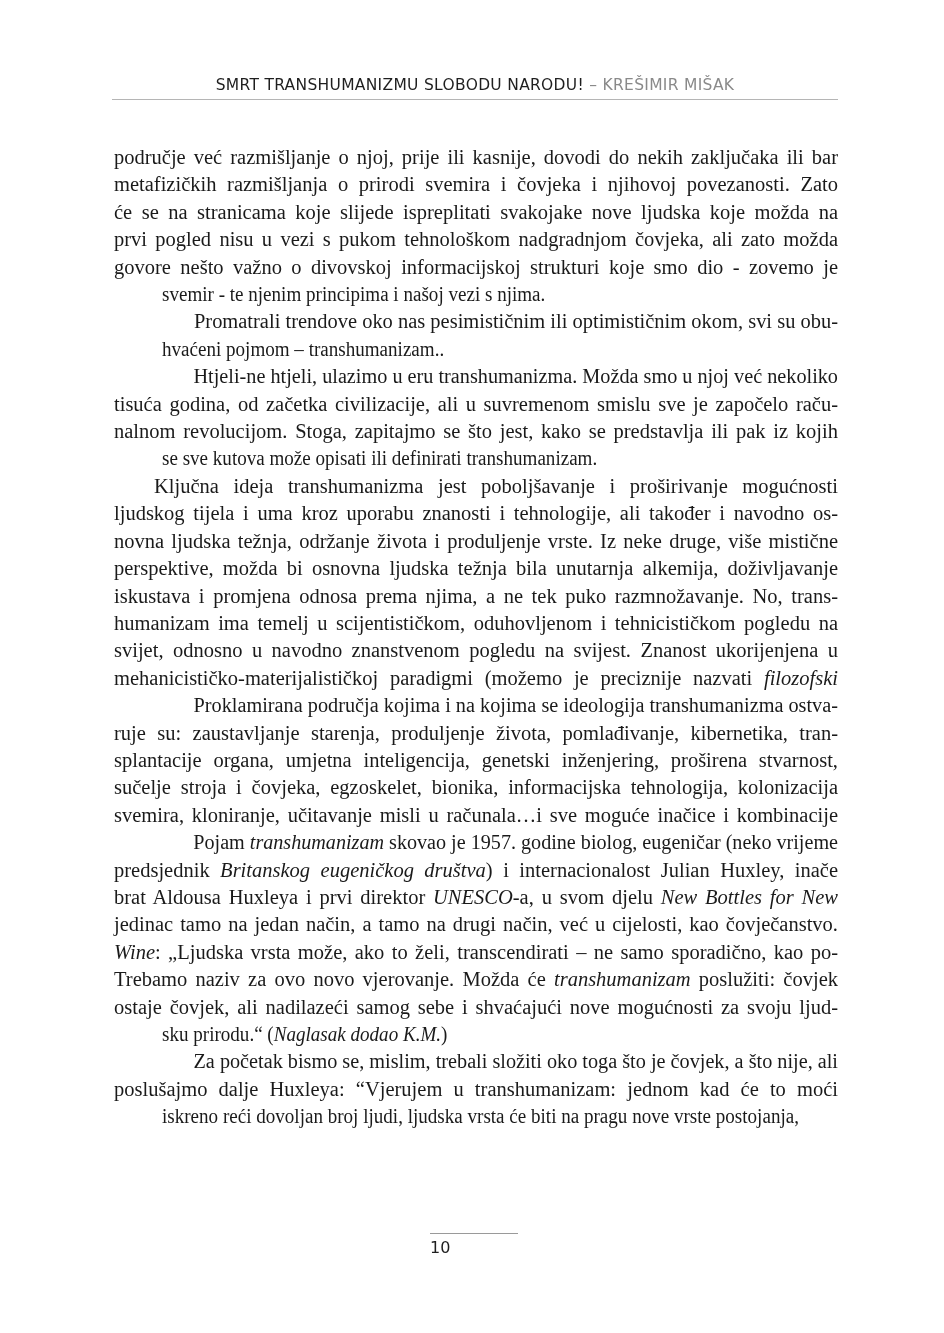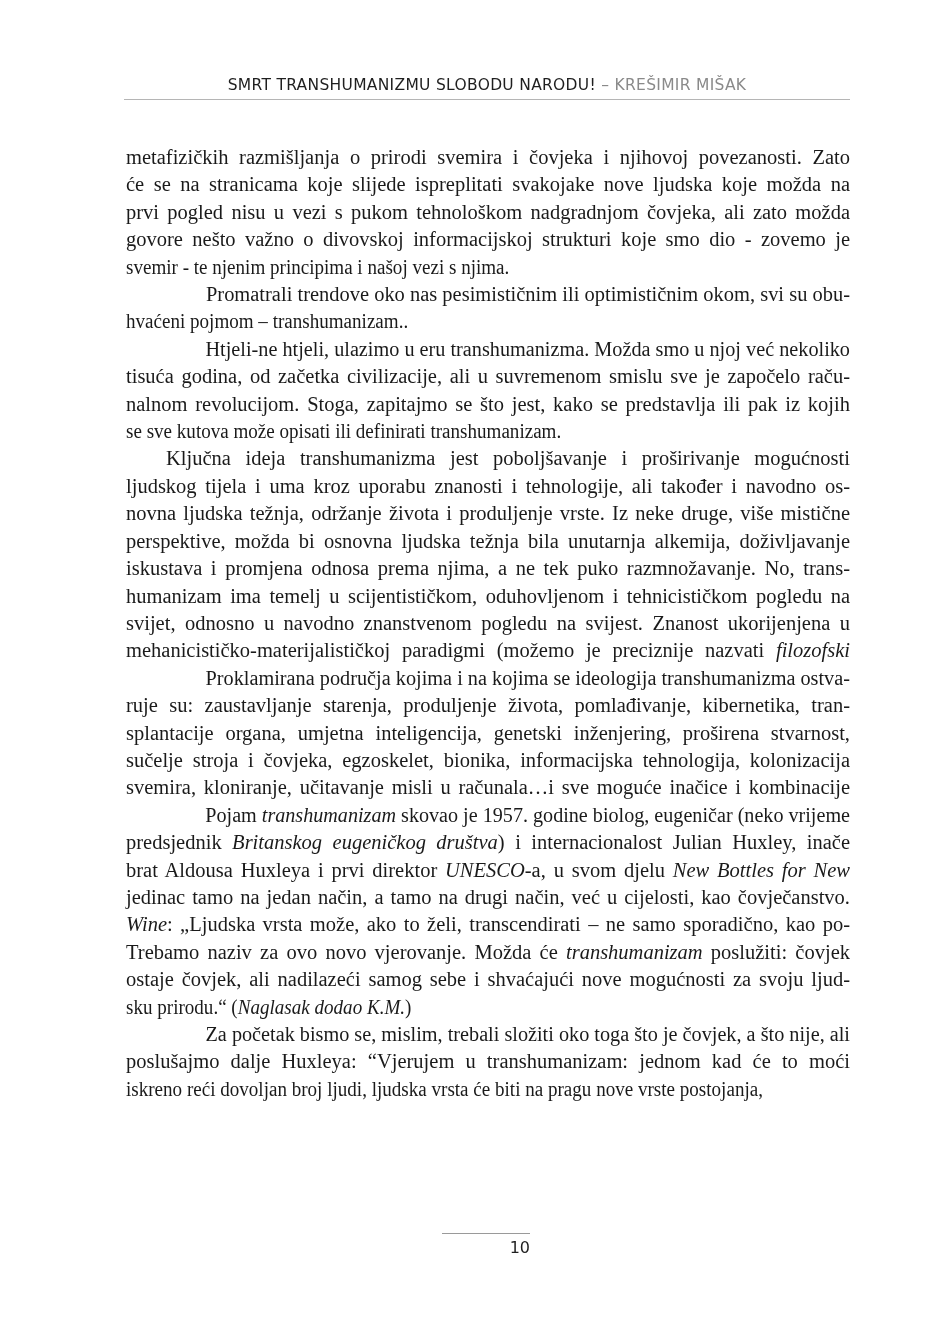--- a/index.html
+++ b/index.html
@@ -1,17 +1,17 @@
 <!DOCTYPE html>
 <html><head>
   <meta charset="utf-8">
   <style>
     html, body { margin: 0; padding: 0; background: #ffffff; }
     body { width: 944px; height: 1333px; position: relative; overflow: hidden; }
-    .page { position: absolute; left: 16px; top: 0; width: 828px; height: 1333px; background: #ffffff; }
+    .page { position: absolute; left: 4px; top: 0; width: 828px; height: 1333px; background: #ffffff; }
 
     .running-head {
       position: absolute; left: 108px; top: 76px; width: 726px;
       text-align: center;
       font-family: "DejaVu Sans", sans-serif;
       font-size: 15.5px; letter-spacing: 0.3px; color: #1f1f1f;
       white-space: nowrap;
     }
     .running-head .author { color: #8a8a8a; }
     .head-rule {
@@ -23,47 +23,48 @@
       position: absolute; left: 110px; top: 144px; width: 724px;
       font-family: "Liberation Serif", serif;
       font-size: 20.5px; line-height: 27.4px; color: #1a1a1a;
     }
     .para { margin: 0; }
     .line {
       display: block; white-space: nowrap;
       text-align: justify; text-align-last: justify;
       width: 724px;
     }
-    .line.last { text-align-last: left; }
+    .line.last { text-align-last: left; margin-left: 48px; }
     .line.indent { text-indent: 40px; }
     .line .sq { display: inline-block; transform-origin: left center; }
     em { font-style: italic; }
 
     .foot-rule {
       position: absolute; left: 426px; top: 1233px; width: 88px; height: 1px;
       background: #9a9a9a;
     }
     .page-number {
       position: absolute; left: 426px; top: 1238px; width: 88px;
-      text-align: right;
+      text-align: left;
       font-family: "DejaVu Sans", sans-serif;
       font-size: 16px; color: #1f1f1f;
     }
   </style>
 </head>
 <body>
 
 <div class="page">
   <div class="running-head">
     <span>SMRT TRANSHUMANIZMU SLOBODU NARODU!</span><span class="author"><span> – </span><span>KREŠIMIR MIŠAK</span></span>
   </div>
   <div class="head-rule"></div>
 
   <div class="body-text" id="body-text">
       <div class="para">
+        <span class="line"><span>područje već razmišljanje o njoj, prije ili kasnije, dovodi do nekih zaključaka ili bar</span></span>
         <span class="line"><span>metafizičkih razmišljanja o prirodi svemira i čovjeka i njihovoj povezanosti. Zato</span></span>
         <span class="line"><span>će se na stranicama koje slijede ispreplitati svakojake nove ljudska koje možda na</span></span>
         <span class="line"><span>prvi pogled nisu u vezi s pukom tehnološkom nadgradnjom čovjeka, ali zato možda</span></span>
         <span class="line"><span>govore nešto važno o divovskoj informacijskoj strukturi koje smo dio - zovemo je</span></span>
         <span class="line last"><span class="sq" style="transform: scaleX(0.93);"><span>svemir - te njenim principima i našoj vezi s njima.</span></span></span>
       </div>
       <div class="para">
         <span class="line indent" style="text-align: right; text-align-last: left;"><span class="sq" style="transform: scaleX(0.998335); width: 685.141px;"><span>Promatrali trendove oko nas pesimističnim ili optimističnim okom, svi su obu-</span></span></span>
         <span class="line last"><span class="sq" style="transform: scaleX(0.93);"><span>hvaćeni pojmom – transhumanizam..</span></span></span>
       </div>

